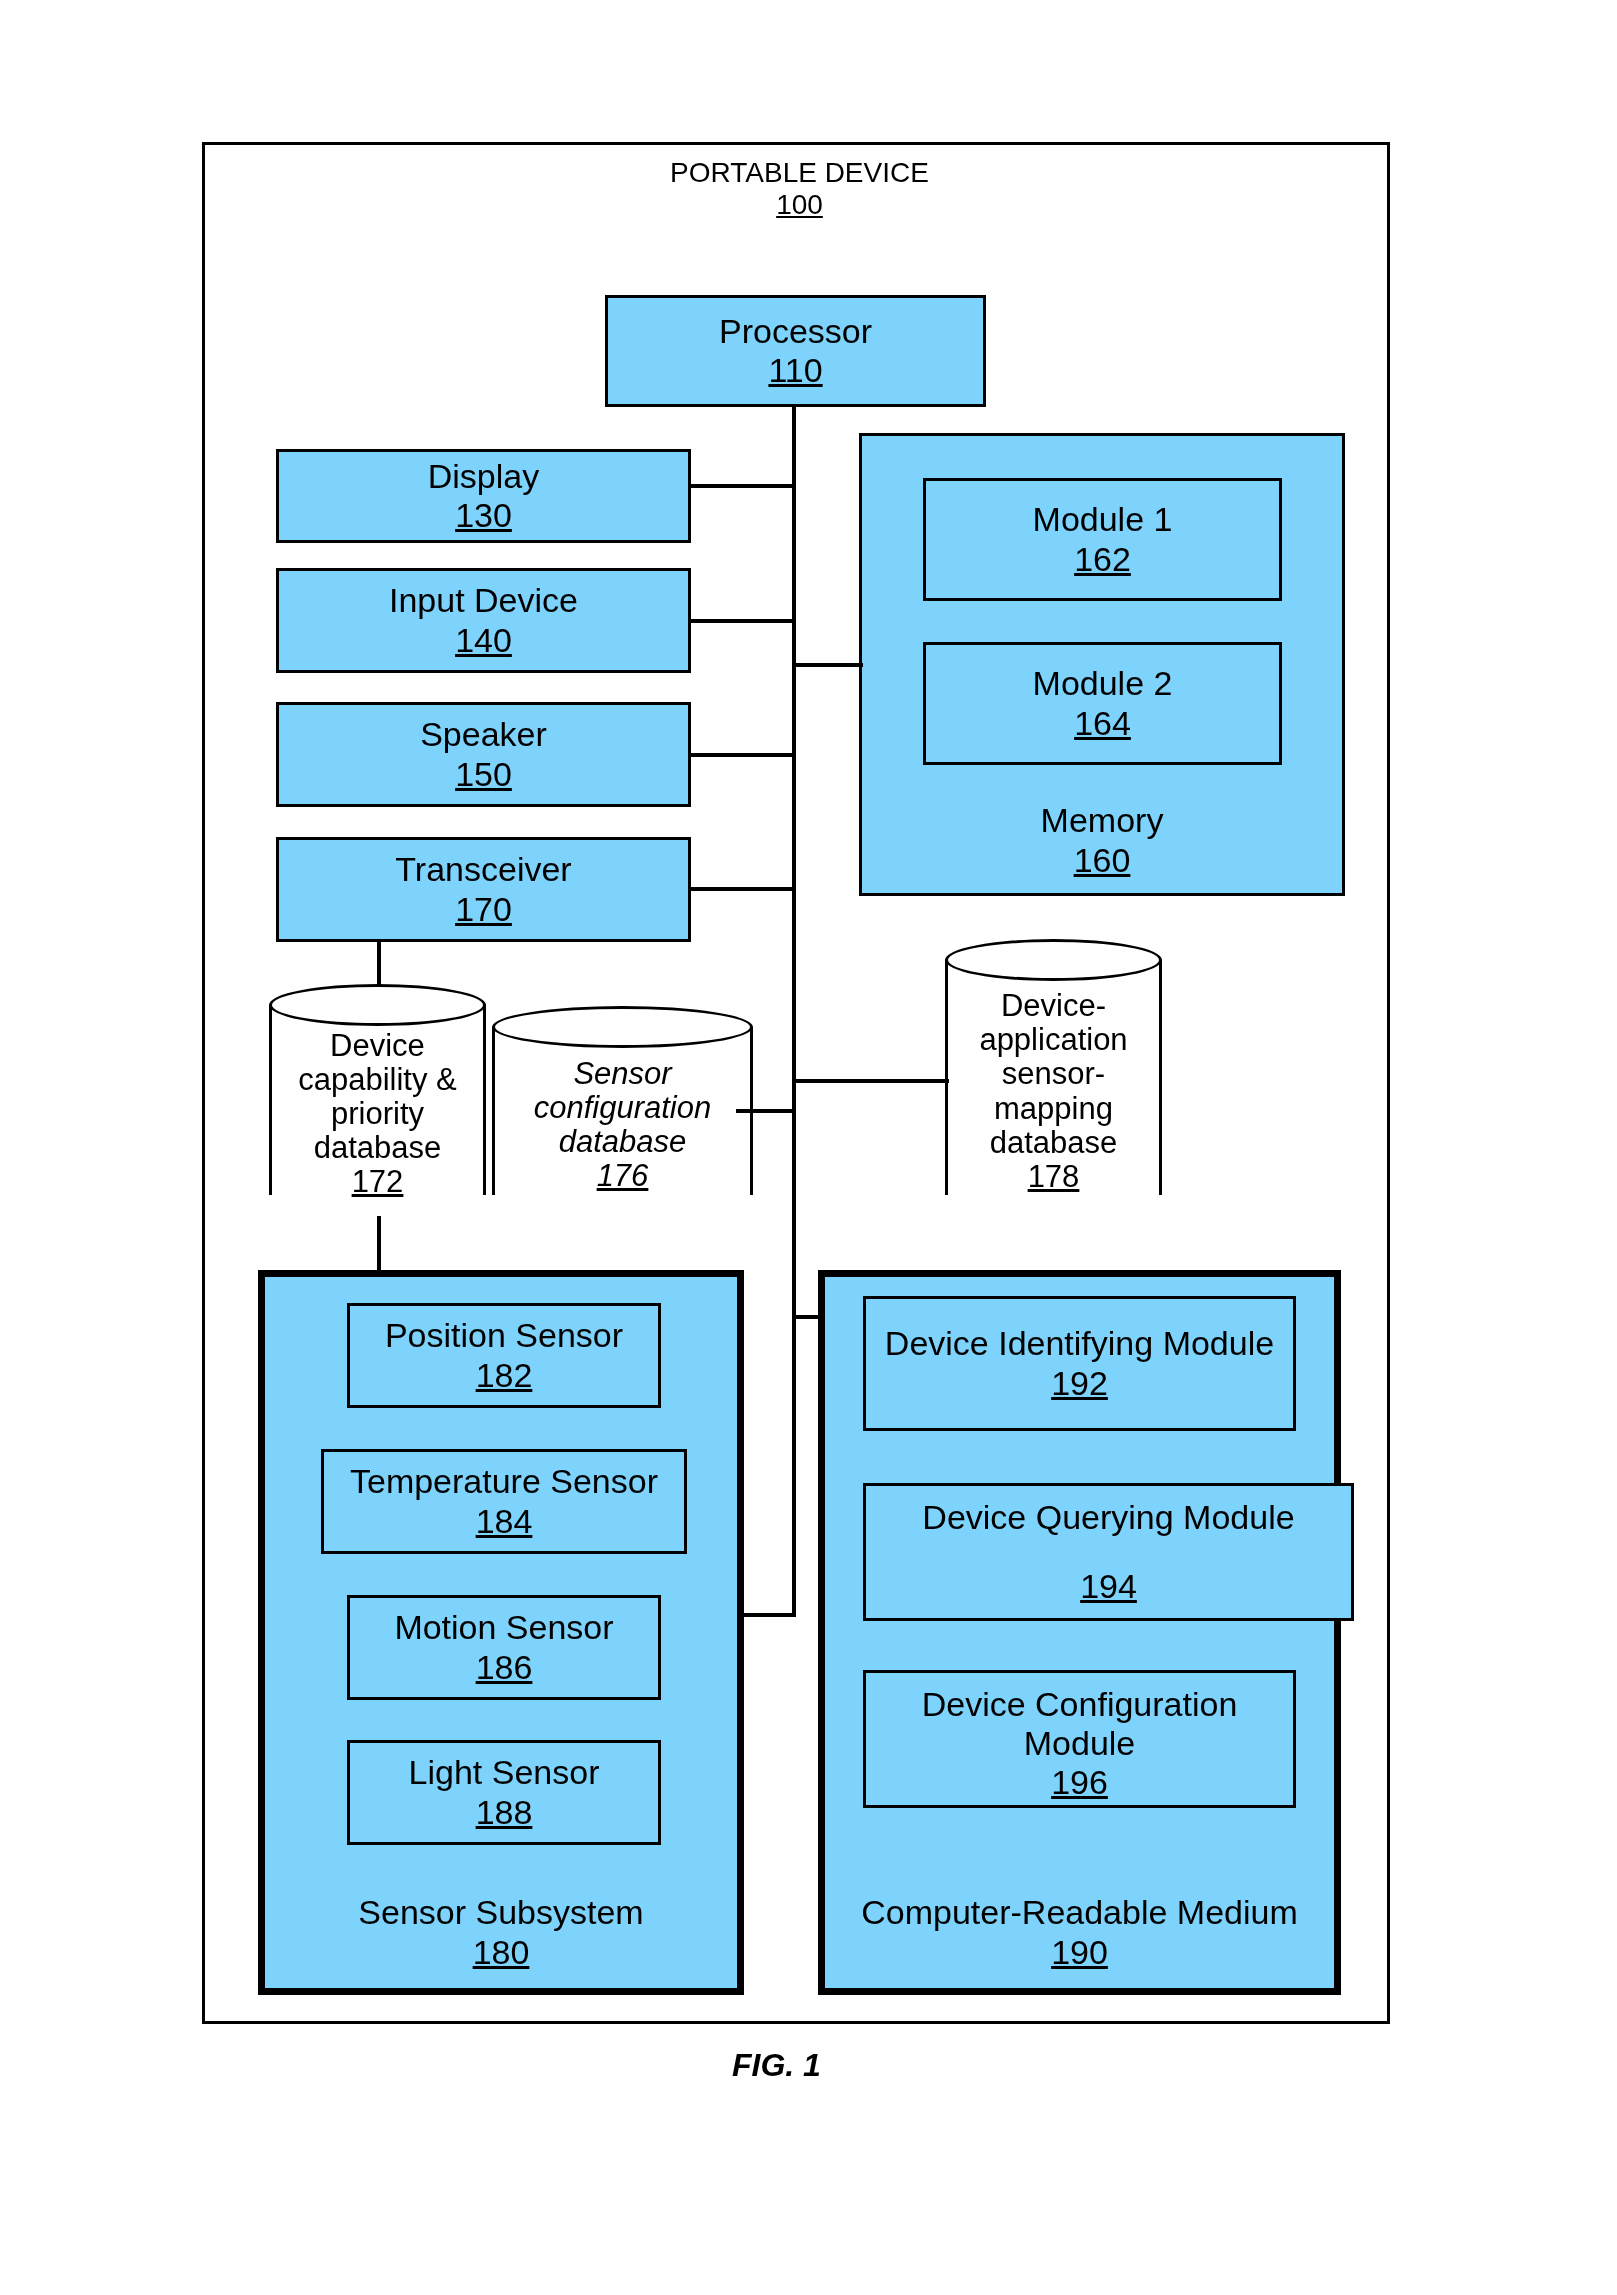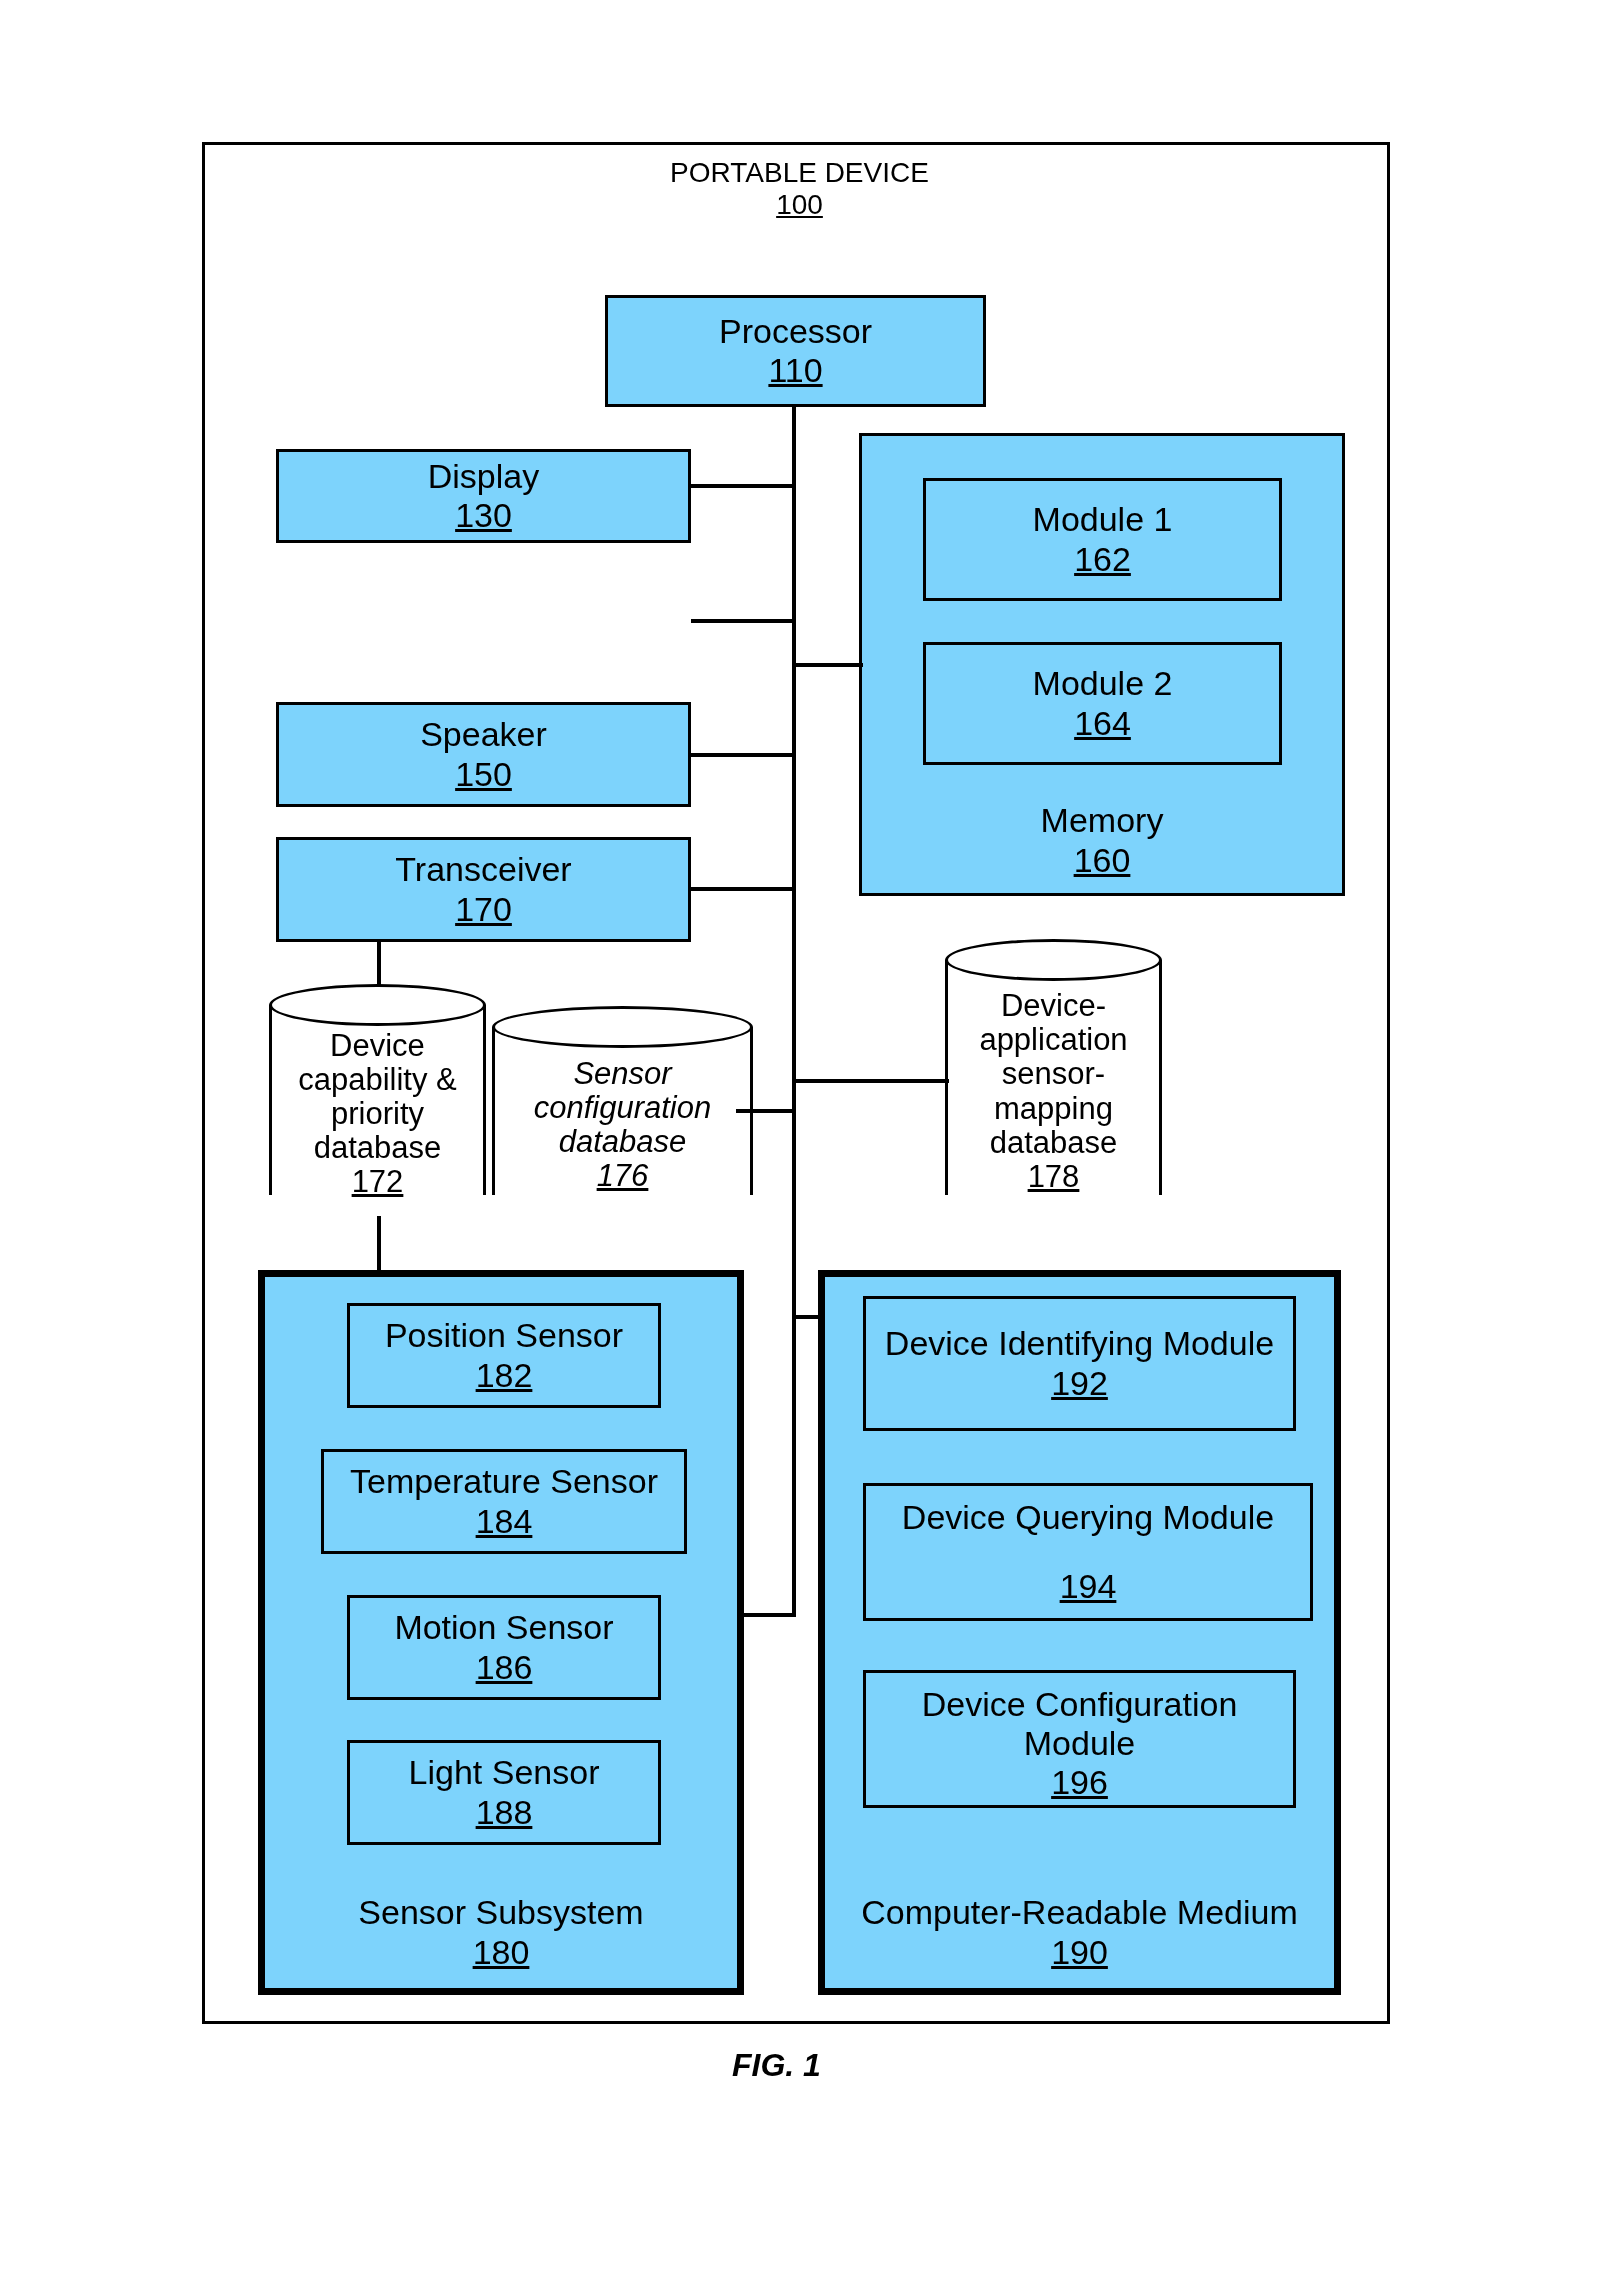--- a/index.html
+++ b/index.html
@@ -125,20 +125,24 @@
   </div>
 
   <div class="box" style="left:605px; top:295px; width:381px; height:112px;">
     <span>Processor</span>
     <span class="num">110</span>
   </div>
 
   <div class="box" style="left:276px; top:449px; width:415px; height:94px;">
     <span>Display</span>
     <span class="num">130</span>
+  </div>
+  <div class="box" style="left:276px; top:568px; width:415px; height:105px;">
+    <span>Input Device</span>
+    <span class="num">140</span>
   </div>
   <div class="box" style="left:276px; top:702px; width:415px; height:105px;">
     <span>Speaker</span>
     <span class="num">150</span>
   </div>
   <div class="box" style="left:276px; top:837px; width:415px; height:105px;">
     <span>Transceiver</span>
     <span class="num">170</span>
   </div>
 
@@ -216,21 +220,21 @@
   </div>
 
   <div class="box thick" style="left:818px; top:1270px; width:523px; height:725px; justify-content:flex-end; padding-bottom:16.4px;">
     <span>Computer-Readable Medium</span>
     <span class="num">190</span>
   </div>
   <div class="box inner" style="left:863px; top:1296px; width:433px; height:135px;">
     <span style="max-width:95%;">Device Identifying Module</span>
     <span class="num">192</span>
   </div>
-  <div class="box inner" style="left:863px; top:1483px; width:450px; height:138px;gap:29px;">
+  <div class="box inner" style="left:863px; top:1483px; width:491px; height:138px;gap:29px;">
     <span style="max-width:95%;">Device Querying Module</span>
     <span class="num">194</span>
   </div>
   <div class="box inner" style="left:863px; top:1670px; width:433px; height:138px;justify-content:flex-end;">
     <span style="max-width:95%;">Device Configuration Module</span>
     <span class="num">196</span>
   </div>
 
   <div class="seg segV" style="left:792px; top:407px; height:1210px;"></div>
 

